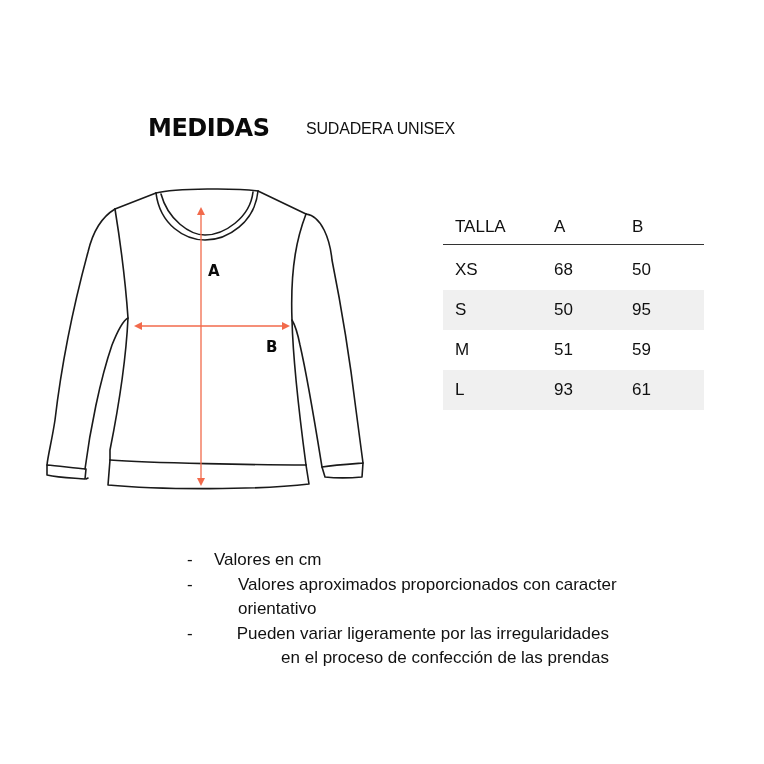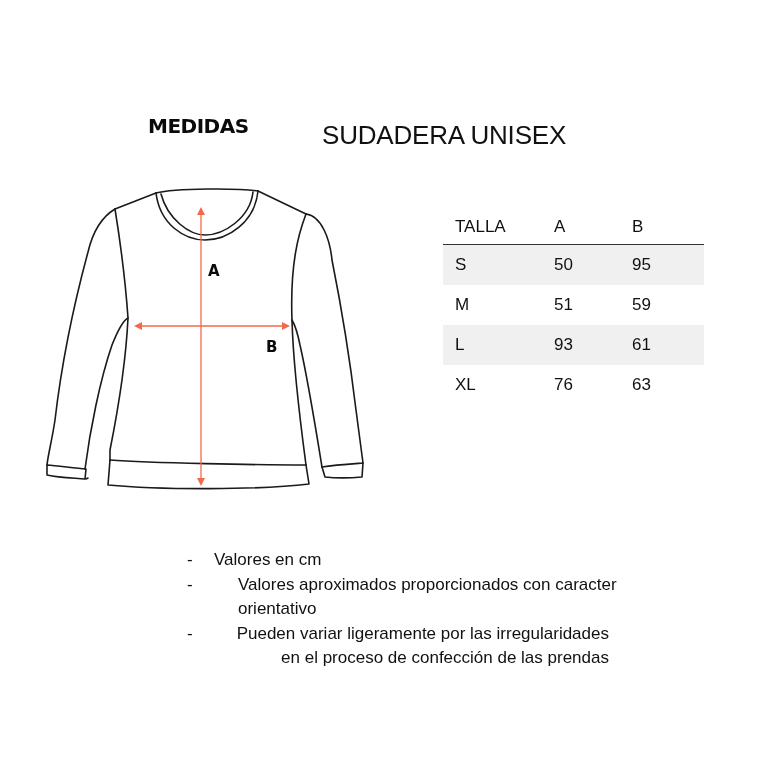--- a/index.html
+++ b/index.html
@@ -2,26 +2,26 @@
 <html><head>
   <meta charset="utf-8">
   <style>
     html, body { margin: 0; padding: 0; }
     body {
       width: 764px; height: 764px; background: #ffffff; position: relative; overflow: hidden;
       font-family: "Liberation Sans", "DejaVu Sans", sans-serif; color: #111111;
     }
     .title-main {
       position: absolute; left: 148px; top: 114px;
-      font-family: "DejaVu Sans", sans-serif; font-weight: bold; font-size: 20px;
+      font-family: "DejaVu Sans", sans-serif; font-weight: bold; font-size: 24px;
       letter-spacing: -0.5px; color: #0a0a0a;
     }
     .title-sub {
       position: absolute; left: 306px; top: 120px;
-      font-size: 26px; color: #111111; letter-spacing: -0.2px; margin-left: 16px;
+      font-size: 16px; color: #111111; letter-spacing: -0.2px;
     }
     .garment { position: absolute; left: 0; top: 0; width: 764px; height: 764px; }
     .label-letter {
       position: absolute; font-family: "DejaVu Sans", sans-serif; font-weight: bold;
       font-size: 15px; color: #0a0a0a;
     }
     .size-table { position: absolute; left: 443px; top: 210px; width: 261px; }
     .table-header {
       height: 34px; border-bottom: 1.5px solid #333333; position: relative;
     }
@@ -81,39 +81,39 @@
 
 <div class="label-letter" style="left:208px; top:262px;">A</div>
 <div class="label-letter" style="left:266px; top:338px;">B</div>
 
 <div class="size-table">
   <div class="table-header">
     <span class="cell col-talla">TALLA</span>
     <span class="cell col-a">A</span>
     <span class="cell col-b">B</span>
   </div>
+  <div class="table-row" style="margin-top:5px;">
+    <span class="cell col-talla">XS</span>
+    <span class="cell col-a">68</span>
+    <span class="cell col-b">50</span>
+  </div>
   <div class="table-row shaded">
     <span class="cell col-talla">S</span>
     <span class="cell col-a">50</span>
     <span class="cell col-b">95</span>
   </div>
   <div class="table-row">
     <span class="cell col-talla">M</span>
     <span class="cell col-a">51</span>
     <span class="cell col-b">59</span>
   </div>
   <div class="table-row shaded">
     <span class="cell col-talla">L</span>
     <span class="cell col-a">93</span>
     <span class="cell col-b">61</span>
-  </div>
-  <div class="table-row">
-    <span class="cell col-talla">XL</span>
-    <span class="cell col-a">76</span>
-    <span class="cell col-b">63</span>
   </div>
 </div>
 
 <div class="notes">
   <div class="note-item">
     <span class="note-dash">-</span>
     <span class="note-text">Valores en cm</span>
   </div>
   <div class="note-item">
     <span class="note-dash">-</span>

